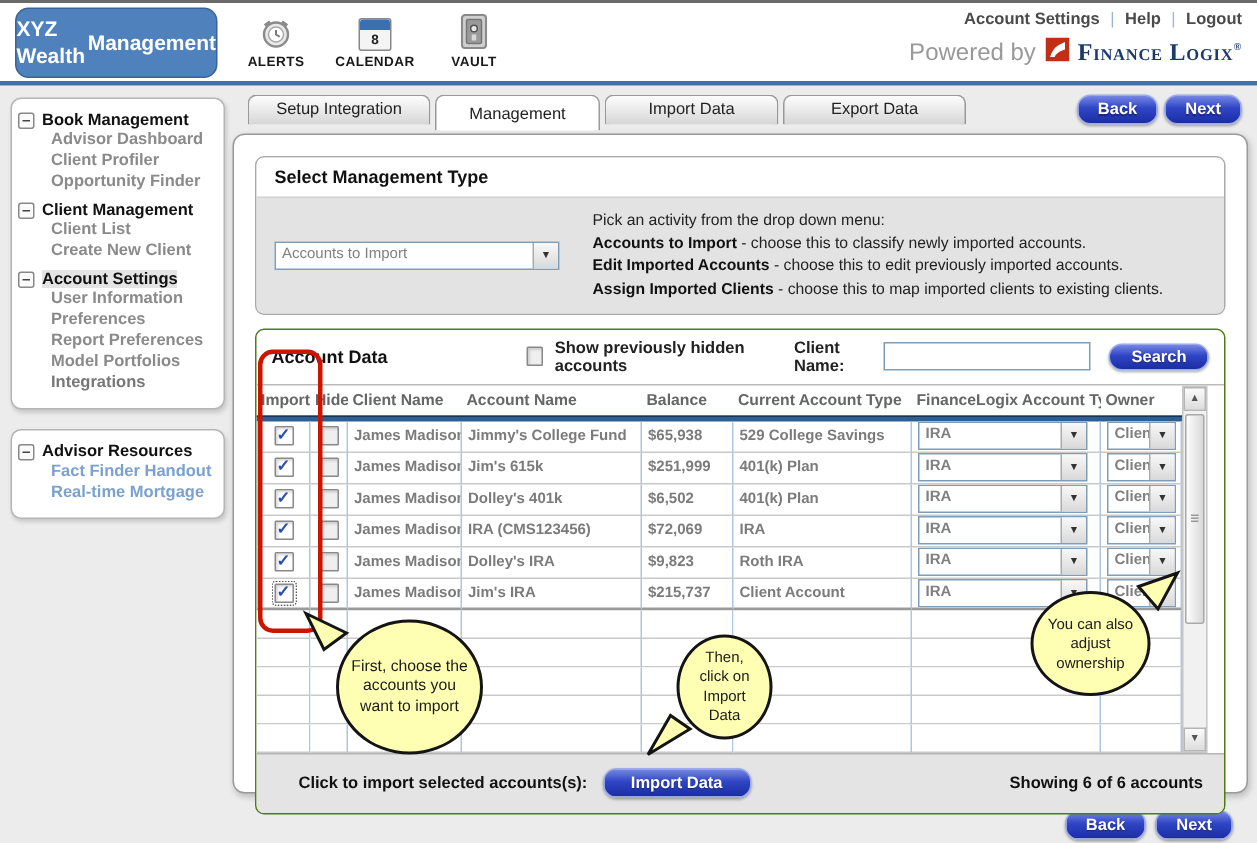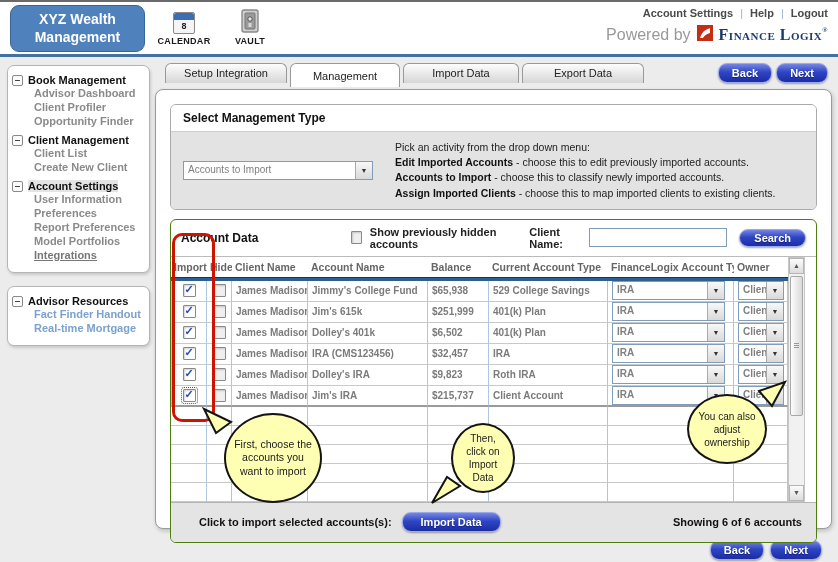--- a/index.html
+++ b/index.html
@@ -4,21 +4,21 @@
 <style>
   * { margin:0; padding:0; box-sizing:border-box; }
   body { background:#d8d8d8; font-family:"Liberation Sans", sans-serif; }
   .screen { position:relative; width:838px; height:562px; background:#ececec; overflow:hidden;
             border-top:2px solid #6a6a6a; }
 
   
   .top-header { position:relative; height:55px; background:#fff; border-bottom:3px solid #4272a4; }
   .logo-box { position:absolute; left:10px; top:3px; width:135px; height:47px; background:#4f81bd;
               border:1px solid #3a6496; border-radius:9px; color:#fff; font-size:14px; font-weight:bold;
-              display:flex; flex-direction:column; align-items:center; justify-content:center; line-height:1.25; }
+              display:flex; flex-direction:row; align-items:center; justify-content:center; line-height:1.25; }
   .icon-group { position:absolute; left:158px; top:6px; display:flex; gap:14px; }
   .hdr-icon { display:flex; flex-direction:column; align-items:center; width:52px; cursor:pointer; }
   .hdr-icon .glyph { height:26px; display:flex; align-items:flex-end; justify-content:center; }
   .hdr-icon .lbl { font-size:9px; font-weight:bold; color:#1a1a1a; margin-top:2px; letter-spacing:.3px; }
   .cal-body { width:22px; height:22px; border:1px solid #888; background:#f4f4f4; border-radius:2px; }
   .cal-top { height:7px; background:#3c6fb2; border-radius:2px 2px 0 0; }
   .cal-day { font-size:9px; font-weight:bold; color:#222; text-align:center; line-height:13px; }
   .header-right { position:absolute; right:10px; top:5px; text-align:right; }
   .top-links { font-size:11px; font-weight:bold; color:#4a4a4a; display:flex; gap:7px; justify-content:flex-end; align-items:center; }
   .top-links .lnk { cursor:pointer; }
@@ -36,21 +36,21 @@
                 box-shadow:1px 2px 3px rgba(0,0,0,.15); margin-bottom:13px; }
   .tree-head { display:flex; align-items:center; gap:5px; font-size:11px; font-weight:bold; color:#111;
                margin-top:6px; cursor:pointer; }
   .tree-head:first-child { margin-top:0; }
   .tree-head.hl .th-lbl { background:#e4e4e4; }
   .minus-box { width:11px; height:11px; border:1px solid #888; background:#fbfbfb; border-radius:2px;
                position:relative; flex:0 0 11px; }
   .minus-box::after { content:""; position:absolute; left:2px; right:2px; top:4px; height:1px; background:#444; }
   .tree-item { font-size:11px; font-weight:bold; color:#8a8a8a; padding:1px 0 1px 22px; cursor:pointer; }
   .tree-item.link { color:#7aa1cf; }
-  .tree-item.current { text-decoration:underline; color:#777; }
+  .tree-item.current { color:#777; }
 
   .main { flex:1; padding:6px 6px 0 5px; }
   
   .tab-row { display:flex; align-items:flex-start; height:26px; padding-left:10px; }
   .tab { border:1px solid #999; border-bottom:none; border-radius:6px 6px 0 0; padding:3px 0 4px;
          text-align:center; font-size:11px; color:#222; background:linear-gradient(180deg,#fdfdfd,#d6d6d6);
          margin-right:3px; cursor:pointer; position:relative; z-index:1; }
   .tab.t1 { width:122px; } .tab.t2 { width:110px; } .tab.t3 { width:116px; } .tab.t4 { width:122px; }
   .tab.active { background:#fff; padding:6px 0 5px; z-index:3; margin-bottom:-1px; }
   .tab-row .spacer { flex:1; }
@@ -138,20 +138,31 @@
 
   <div class="top-header">
     <div class="logo-box">
       <span>XYZ Wealth</span>
       <span>Management</span>
     </div>
 
     <div class="icon-group">
       <div class="hdr-icon">
         <span class="glyph">
+          <svg width="24" height="24" viewBox="0 0 24 24">
+            <circle cx="12" cy="13" r="8" fill="#e8e8e8" stroke="#8a8a8a" stroke-width="1.6"></circle>
+            <circle cx="12" cy="13" r="5" fill="#fff" stroke="#aaa" stroke-width="1"></circle>
+            <path d="M12 10 v3 l2.5 1.5" stroke="#777" stroke-width="1.3" fill="none"></path>
+            <path d="M4.5 7 L8 4.5 M19.5 7 L16 4.5" stroke="#8a8a8a" stroke-width="2" fill="none"></path>
+          </svg>
+        </span>
+        <span class="lbl">ALERTS</span>
+      </div>
+      <div class="hdr-icon">
+        <span class="glyph">
           <span class="cal-body">
             <span class="cal-top" style="display:block"></span>
             <span class="cal-day" style="display:block">8</span>
           </span>
         </span>
         <span class="lbl">CALENDAR</span>
       </div>
       <div class="hdr-icon">
         <span class="glyph">
           <svg width="20" height="25" viewBox="0 0 20 25">
@@ -241,22 +252,22 @@
 
         <div class="mgmt-box">
           <div class="mgmt-title">Select Management Type</div>
           <div class="mgmt-body">
             <div class="dd mgmt-dd">
               <span class="val">Accounts to Import</span>
               <span class="btn"></span>
             </div>
             <div class="mgmt-desc">
               <div>Pick an activity from the drop down menu:</div>
+              <div><b>Accounts to Import</b><span> - choose this to classify newly imported accounts.</span></div>
               <div><b>Edit Imported Accounts</b><span> - choose this to edit previously imported accounts.</span></div>
-              <div><b>Accounts to Import</b><span> - choose this to classify newly imported accounts.</span></div>
               <div><b>Assign Imported Clients</b><span> - choose this to map imported clients to existing clients.</span></div>
             </div>
           </div>
         </div>
 
         <div class="acct-box">
           <div class="acct-head">
             <span class="acct-title">Account Data</span>
             <span class="cb dim"></span>
             <span class="chk-lbl">Show previously hidden accounts</span>
@@ -353,21 +364,21 @@
               </div>
               <div class="row data">
                 <span class="c ctr">
                     <span class="cb checked"></span>
                   </span>
                 <span class="c ctr">
                     <span class="cb dim"></span>
                   </span>
                 <span class="c">James Madison</span>
                 <span class="c">IRA (CMS123456)</span>
-                <span class="c">$32,457</span>
+                <span class="c">$72,069</span>
                 <span class="c">IRA</span>
                 <span class="c">
                     <span class="dd fl">
                       <span class="val">IRA</span>
                       <span class="btn"></span>
                     </span>
                   </span>
                 <span class="c">
                     <span class="dd own">
                       <span class="val">Client</span>

